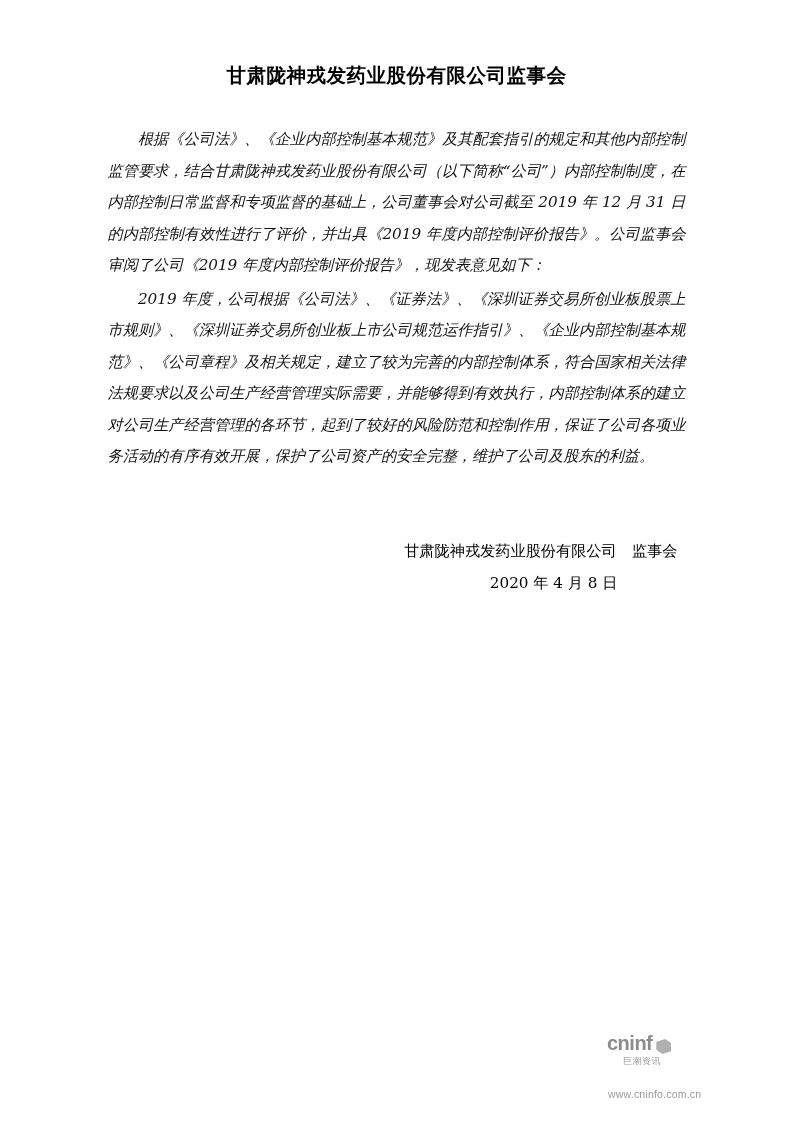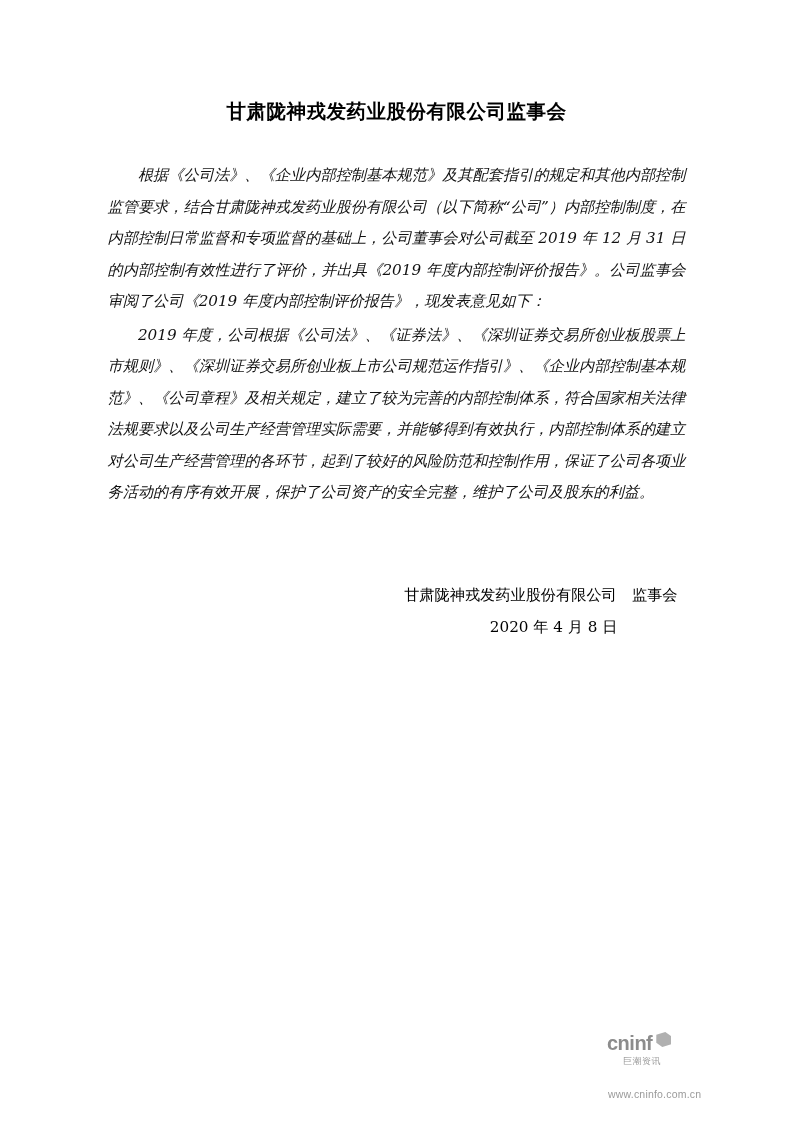--- a/index.html
+++ b/index.html
@@ -16,21 +16,21 @@
     overflow: hidden;
   }
   .page {
     position: absolute;
     top: 0; left: 0;
     width: 793px;
     height: 1122px;
     box-sizing: border-box;
   }
   .title-block {
-    margin-top: 92px;
+    margin-top: 56px;
     text-align: center;
   }
   .title-line {
     font-size: 19.5px;
     font-weight: bold;
     letter-spacing: 0.5px;
     line-height: 40px;
     color: #000;
   }
   .body-block {
@@ -46,21 +46,21 @@
     text-align: justify;
     text-justify: inter-ideograph;
     text-indent: 2em;
     color: #111;
   }
   p.para + p.para {
     margin-top: 2px;
   }
   .sign-block {
     width: 578px;
-    margin: 8px auto;
+    margin: 0 auto;
     padding-top: 62px;
     text-align: right;
     font-size: 15.2px;
     line-height: 32px;
   }
   .sign-line-1 {
     padding-right: 8px;
   }
   .sign-line-2 {
     padding-right: 68px;
@@ -68,21 +68,21 @@
   .watermark {
     position: absolute;
     right: 36px;
     bottom: 22px;
     text-align: left;
     width: 150px;
     font-family: "Liberation Sans", sans-serif;
   }
   .wm-top {
     display: flex;
-    align-items: flex-start;
+    align-items: flex-end;
     gap: 4px;
   }
   .wm-name {
     font-size: 20px;
     font-weight: bold;
     color: #8c8c8c;
     letter-spacing: -0.5px;
     line-height: 22px;
   }
   .wm-mark {

